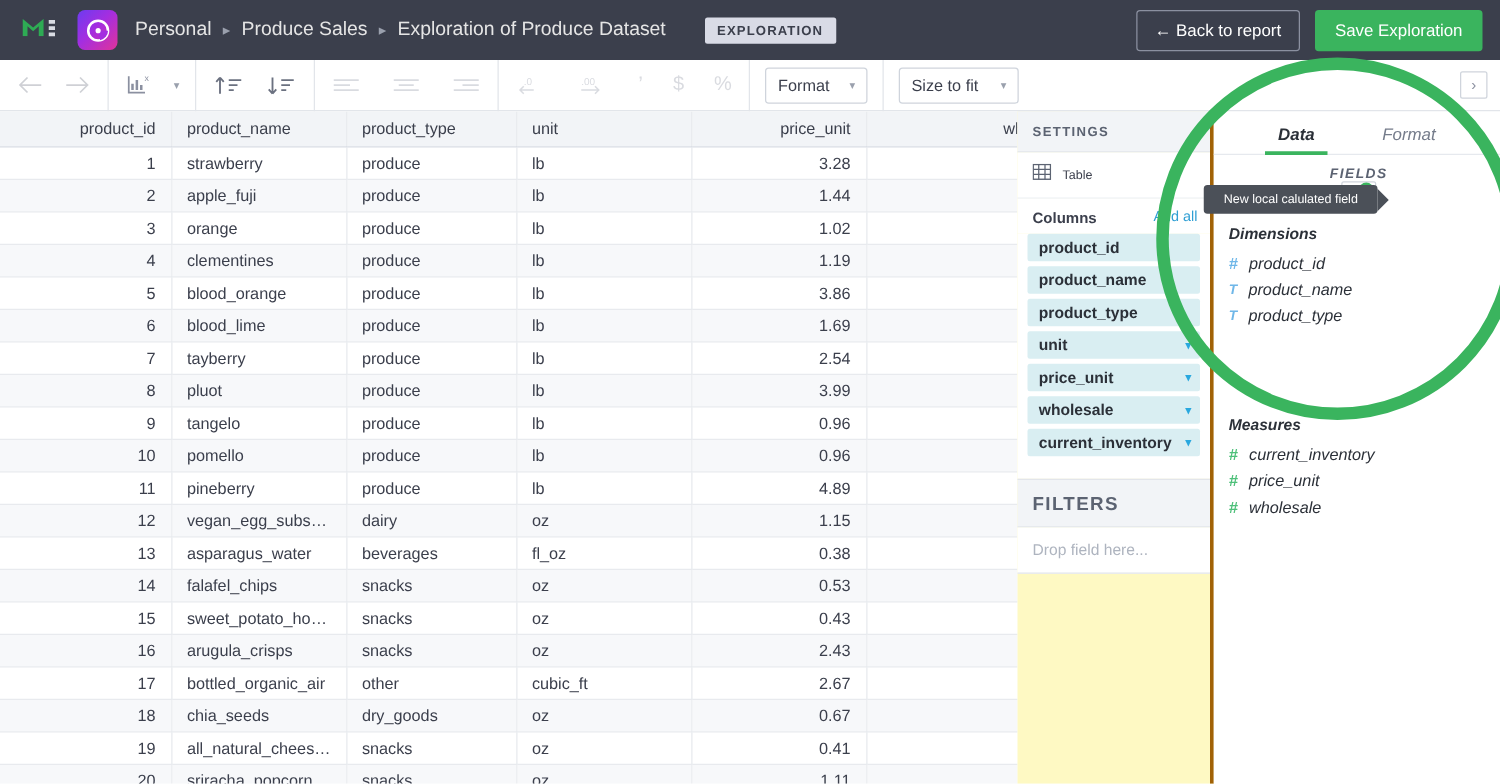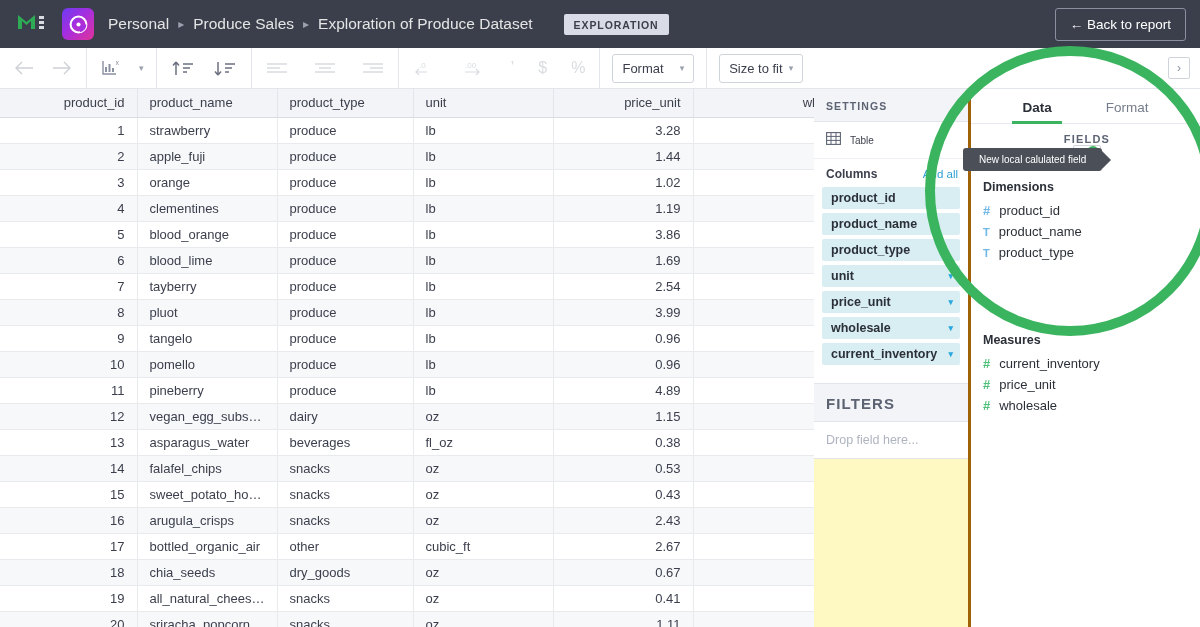--- a/index.html
+++ b/index.html
@@ -130,21 +130,21 @@
     padding: 11px 12px 9px; background: #f2f4f7; border-top: 1px solid #e2e5ea; border-bottom: 1px solid #e2e5ea;
   }
   .dropzone {
     background: #fff; padding: 11px 12px; font-size: 12.5px; color: #aeb4bf;
     border-bottom: 1px solid #e2e5ea;
   }
 
   
   .fields {
     position: absolute; left: 971px; top: 89px; width: 229px; height: 538px;
-    background: #fff; z-index: 10;
+    background: #fff; z-index: 10; font-style: italic;
   }
   .ftabs { display: flex; justify-content: center; gap: 46px; padding: 11px 0 0; border-bottom: 1px solid #e6e9ee; }
   .ftab { font-size: 13.5px; padding: 0 4px 8px; cursor: pointer; position: relative; }
   .ftab.active { color: #2b3038; font-weight: bold; }
   .ftab.active:after { content: ""; position: absolute; left: -6px; right: -6px; bottom: -1px; height: 3px; background: #3ab45e; }
   .ftab.idle { color: #757c8b; }
   .fields-head-row {
     display: flex; align-items: center; justify-content: flex-end;
     padding: 9px 9px 7px 12px;
     flex-direction: column;
@@ -216,20 +216,21 @@
       <span class="crumb">Personal</span>
       <span class="sep">▸</span>
       <span class="crumb">Produce Sales</span>
       <span class="sep">▸</span>
       <span class="crumb">Exploration of Produce Dataset</span>
       <span class="badge-exploration">EXPLORATION</span>
     </div>
 
     <div class="topbar-right">
       <button class="btn-back">← Back to report</button>
+      <button class="btn-save">Save Exploration</button>
     </div>
   </div>
 
   <div class="toolbar">
     <div class="tb-group">
       <button class="tb-btn dim">
         <svg width="20" height="14" viewBox="0 0 20 14">
             <path d="M19 7H2M8 1L2 7l6 6" stroke="#6b7180" stroke-width="1.4" fill="none"></path>
           </svg>
       </button>
@@ -311,21 +312,21 @@
 
     <div class="tb-group">
       <div class="tb-select">
         <span>Format</span>
         <span class="car">▾</span>
       </div>
     </div>
     <div class="tb-div"></div>
 
     <div class="tb-group">
-      <div class="tb-select" style="gap:6px">
+      <div class="tb-select" style="gap:18px">
         <span>Size to fit</span>
         <span class="car">▾</span>
       </div>
     </div>
 
     <div class="arrow-right-box">›</div>
   </div>
 
   <div class="grid-wrap">
     <table class="grid">

